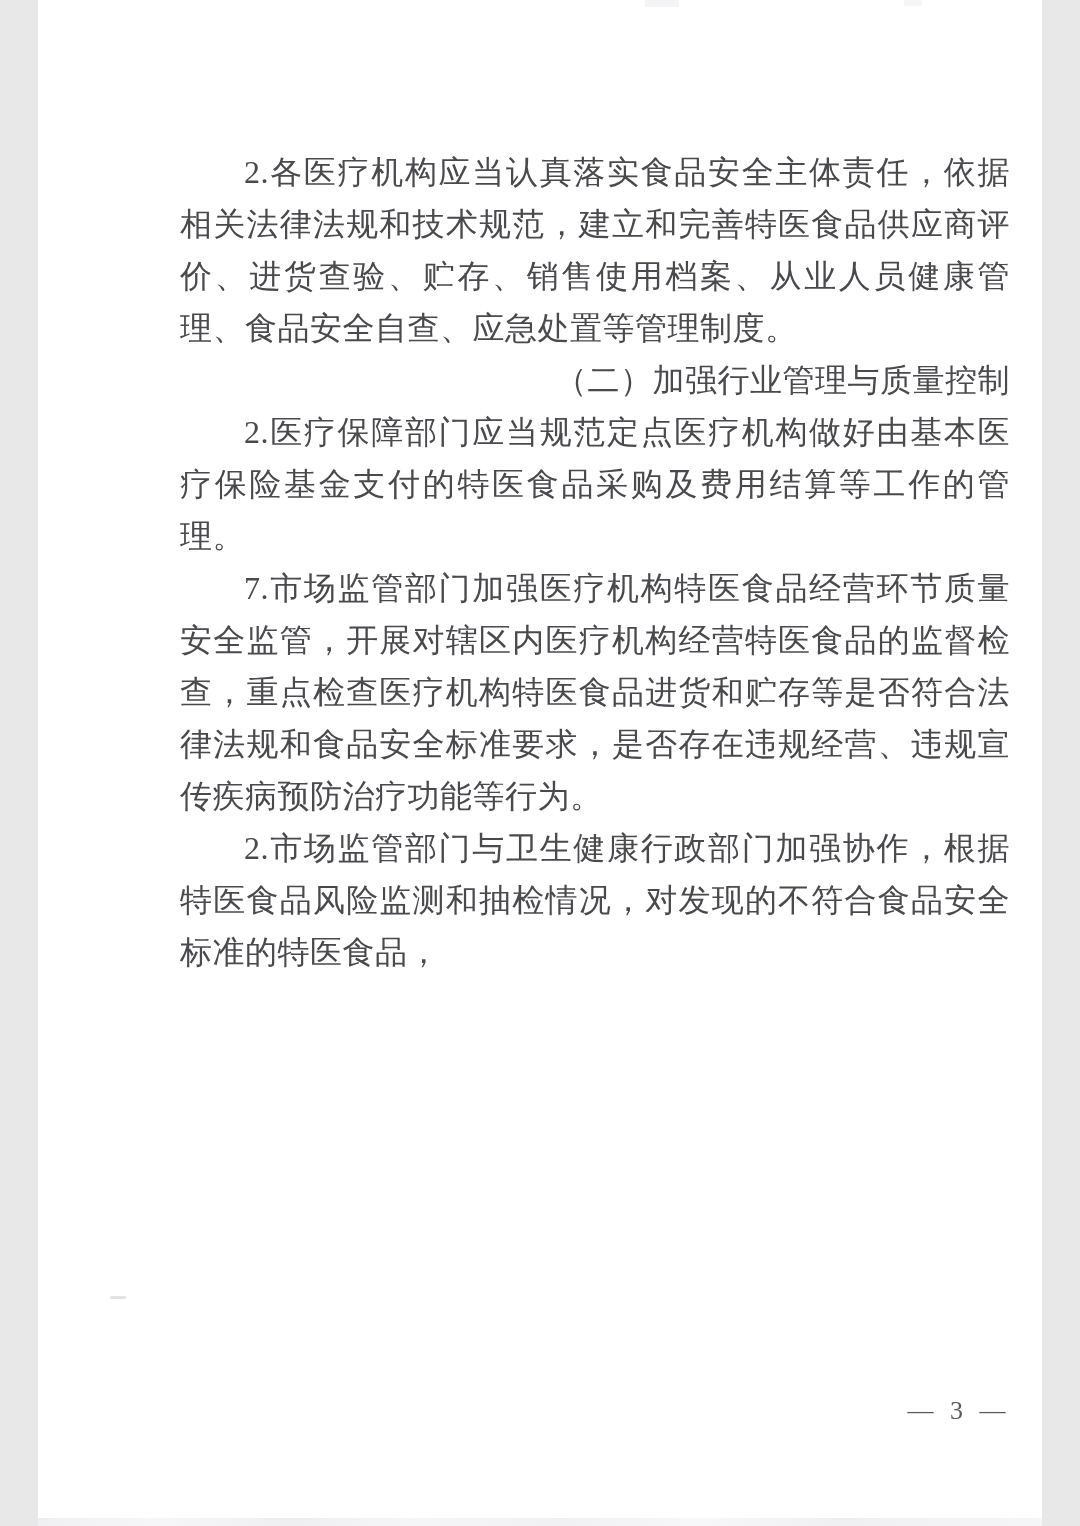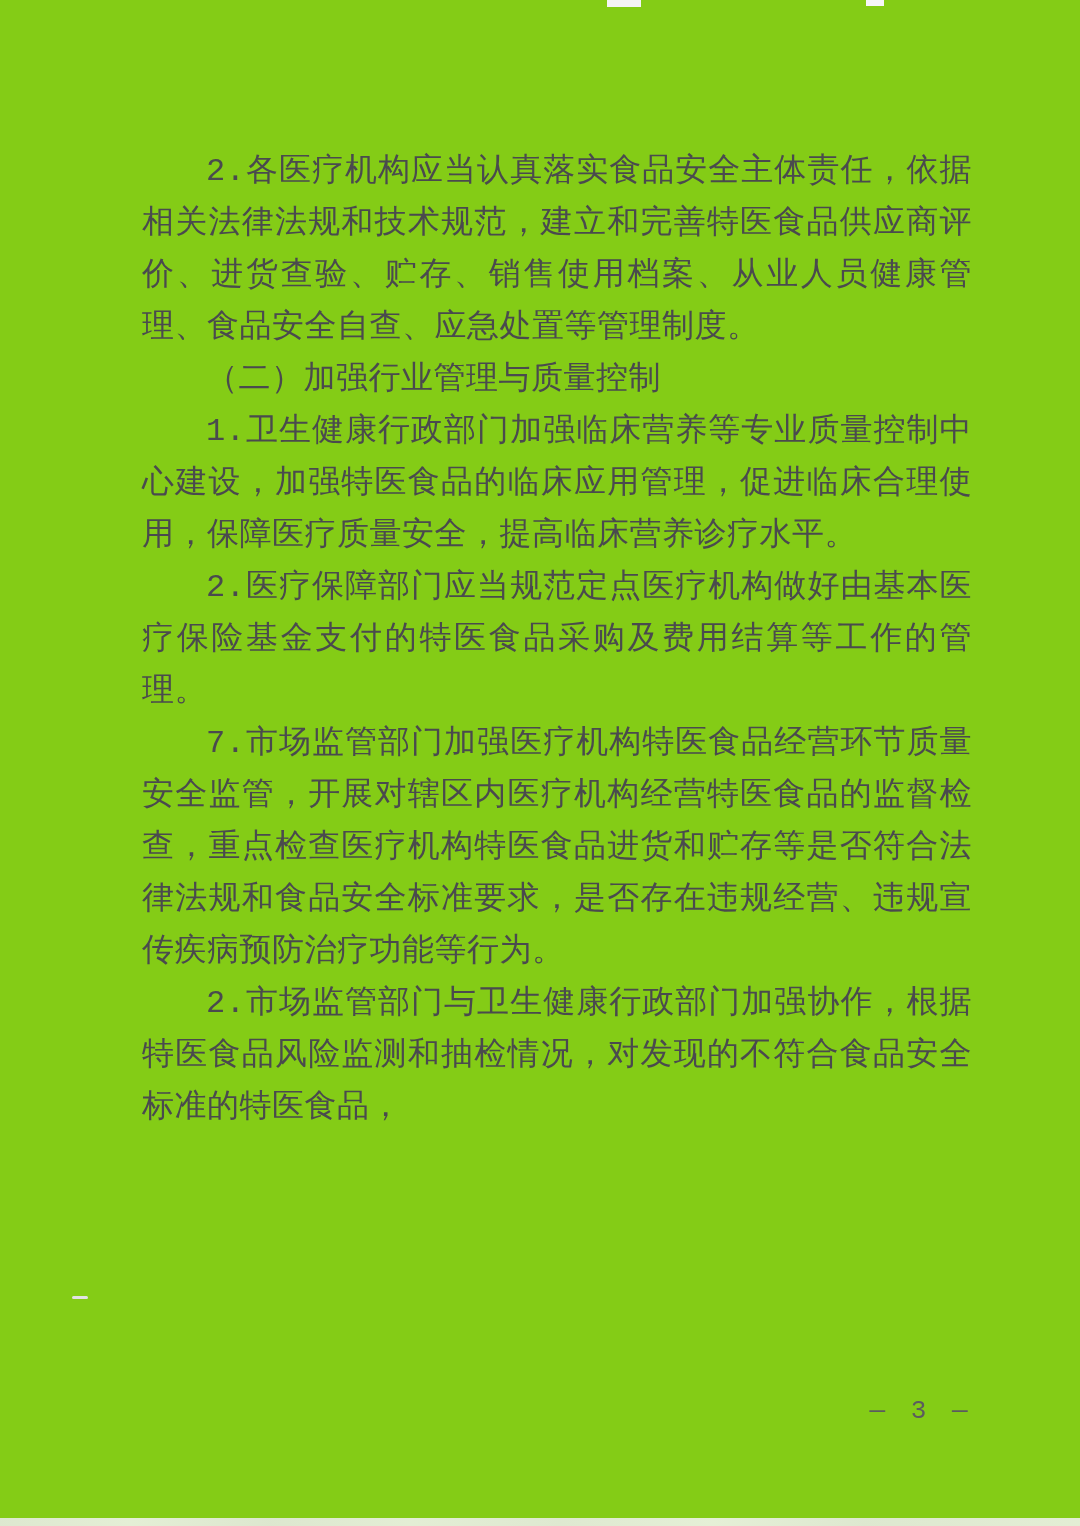--- a/index.html
+++ b/index.html
@@ -2,26 +2,26 @@
 <html><head>
 <meta charset="utf-8">
 <style>
   html, body {
     margin: 0;
     padding: 0;
     background: #e8e8e8;
   }
   .page {
     position: relative;
-    width: 1080px;
+    width: 1004px;
     height: 1526px;
     margin: 0 auto;
-    background: #84cc16;
+    background: #ffffff;
     overflow: hidden;
-    font-family: Liberation Mono, monospace;
+    font-family: Liberation Serif, serif;
   }
   .doc-body {
     position: absolute;
     left: 142px;
     top: 146px;
     width: 830px;
     color: #4a4a4e;
     font-size: 32px;
     line-height: 52px;
     letter-spacing: 0.5px;
@@ -29,21 +29,21 @@
     text-justify: inter-ideograph;
   }
   .para, .section-heading {
     margin: 0;
     padding: 0;
     text-indent: 2em;
     font-weight: normal;
     font-size: 32px;
   }
   .section-heading {
-    text-align: left;
+    text-align: right;
   }
   .page-number {
     position: absolute;
     top: 1396px;
     left: 856px;
     width: 130px;
     text-align: center;
     font-size: 26px;
     color: #5b5b5f;
     letter-spacing: 5px;
@@ -91,21 +91,20 @@
 <body>
 
 <div class="page">
 
   <div class="scan-smudge-top-1"></div>
   <div class="scan-smudge-top-2"></div>
 
   <div class="doc-body">
     <p class="para">2.各医疗机构应当认真落实食品安全主体责任，依据相关法律法规和技术规范，建立和完善特医食品供应商评价、进货查验、贮存、销售使用档案、从业人员健康管理、食品安全自查、应急处置等管理制度。</p>
     <p class="section-heading">（二）加强行业管理与质量控制</p>
-    <p class="para">1.卫生健康行政部门加强临床营养等专业质量控制中心建设，加强特医食品的临床应用管理，促进临床合理使用，保障医疗质量安全，提高临床营养诊疗水平。</p>
     <p class="para">2.医疗保障部门应当规范定点医疗机构做好由基本医疗保险基金支付的特医食品采购及费用结算等工作的管理。</p>
     <p class="para">7.市场监管部门加强医疗机构特医食品经营环节质量安全监管，开展对辖区内医疗机构经营特医食品的监督检查，重点检查医疗机构特医食品进货和贮存等是否符合法律法规和食品安全标准要求，是否存在违规经营、违规宣传疾病预防治疗功能等行为。</p>
     <p class="para">2.市场监管部门与卫生健康行政部门加强协作，根据特医食品风险监测和抽检情况，对发现的不符合食品安全标准的特医食品，</p>
   </div>
 
   <div class="scan-margin-dash"></div>
 
   <div class="page-number">— 3 —</div>
 
   <div class="scan-edge-bottom"></div>

